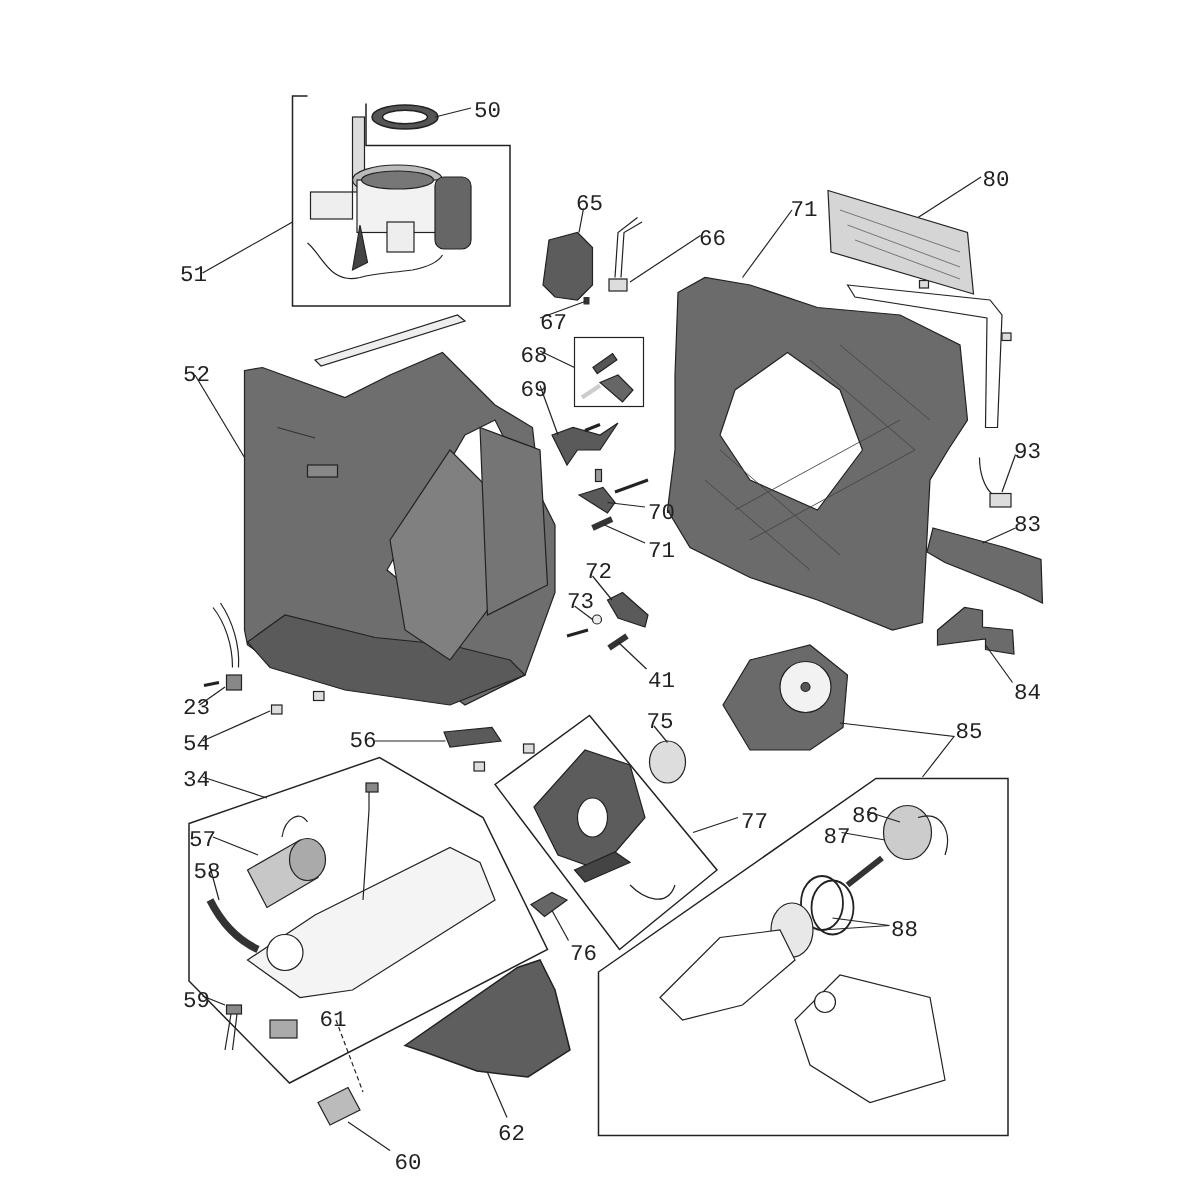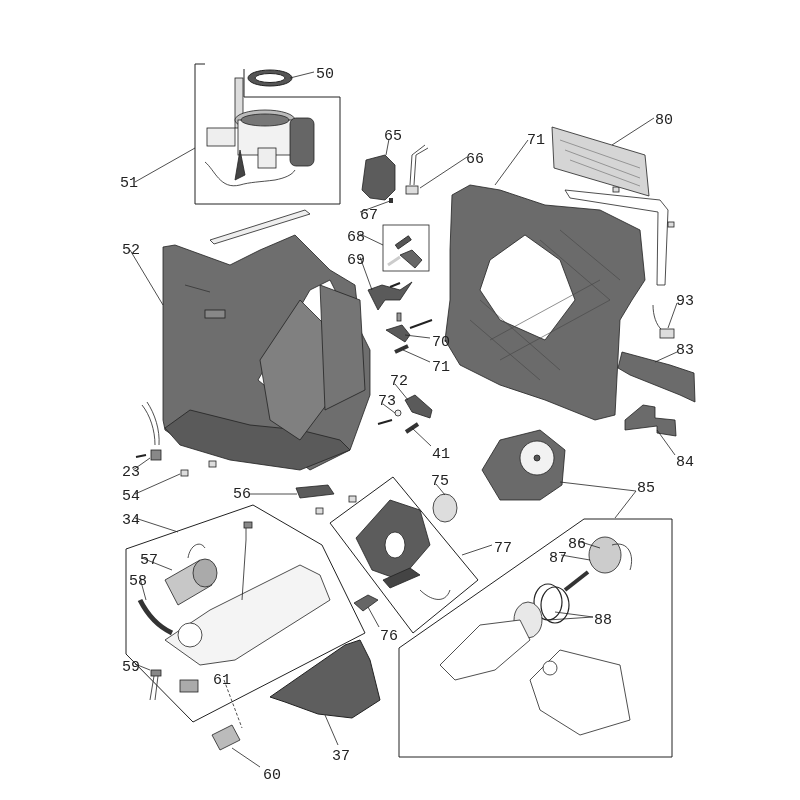--- a/index.html
+++ b/index.html
@@ -259,26 +259,26 @@
   </g>
 </svg>
 
 <div class="callout" style="left:316px;top:67px">50</div>
 <div class="callout" style="left:120px;top:176px">51</div>
 <div class="callout" style="left:122px;top:243px">52</div>
 <div class="callout" style="left:122px;top:465px">23</div>
 <div class="callout" style="left:122px;top:489px">54</div>
 <div class="callout" style="left:122px;top:513px">34</div>
 <div class="callout" style="left:233px;top:487px">56</div>
-<div class="callout" style="left:140px;top:553px">57</div>
+<div class="callout" style="left:126px;top:553px">57</div>
 <div class="callout" style="left:129px;top:574px">58</div>
 <div class="callout" style="left:122px;top:660px">59</div>
 <div class="callout" style="left:263px;top:768px">60</div>
 <div class="callout" style="left:213px;top:673px">61</div>
-<div class="callout" style="left:332px;top:749px">37</div>
+<div class="callout" style="left:332px;top:749px">62</div>
 <div class="callout" style="left:384px;top:129px">65</div>
 <div class="callout" style="left:466px;top:152px">66</div>
 <div class="callout" style="left:360px;top:208px">67</div>
 <div class="callout" style="left:347px;top:230px">68</div>
 <div class="callout" style="left:347px;top:253px">69</div>
 <div class="callout" style="left:432px;top:335px">70</div>
 <div class="callout" style="left:527px;top:133px">71</div>
 <div class="callout" style="left:432px;top:360px">71</div>
 <div class="callout" style="left:390px;top:374px">72</div>
 <div class="callout" style="left:378px;top:394px">73</div>

